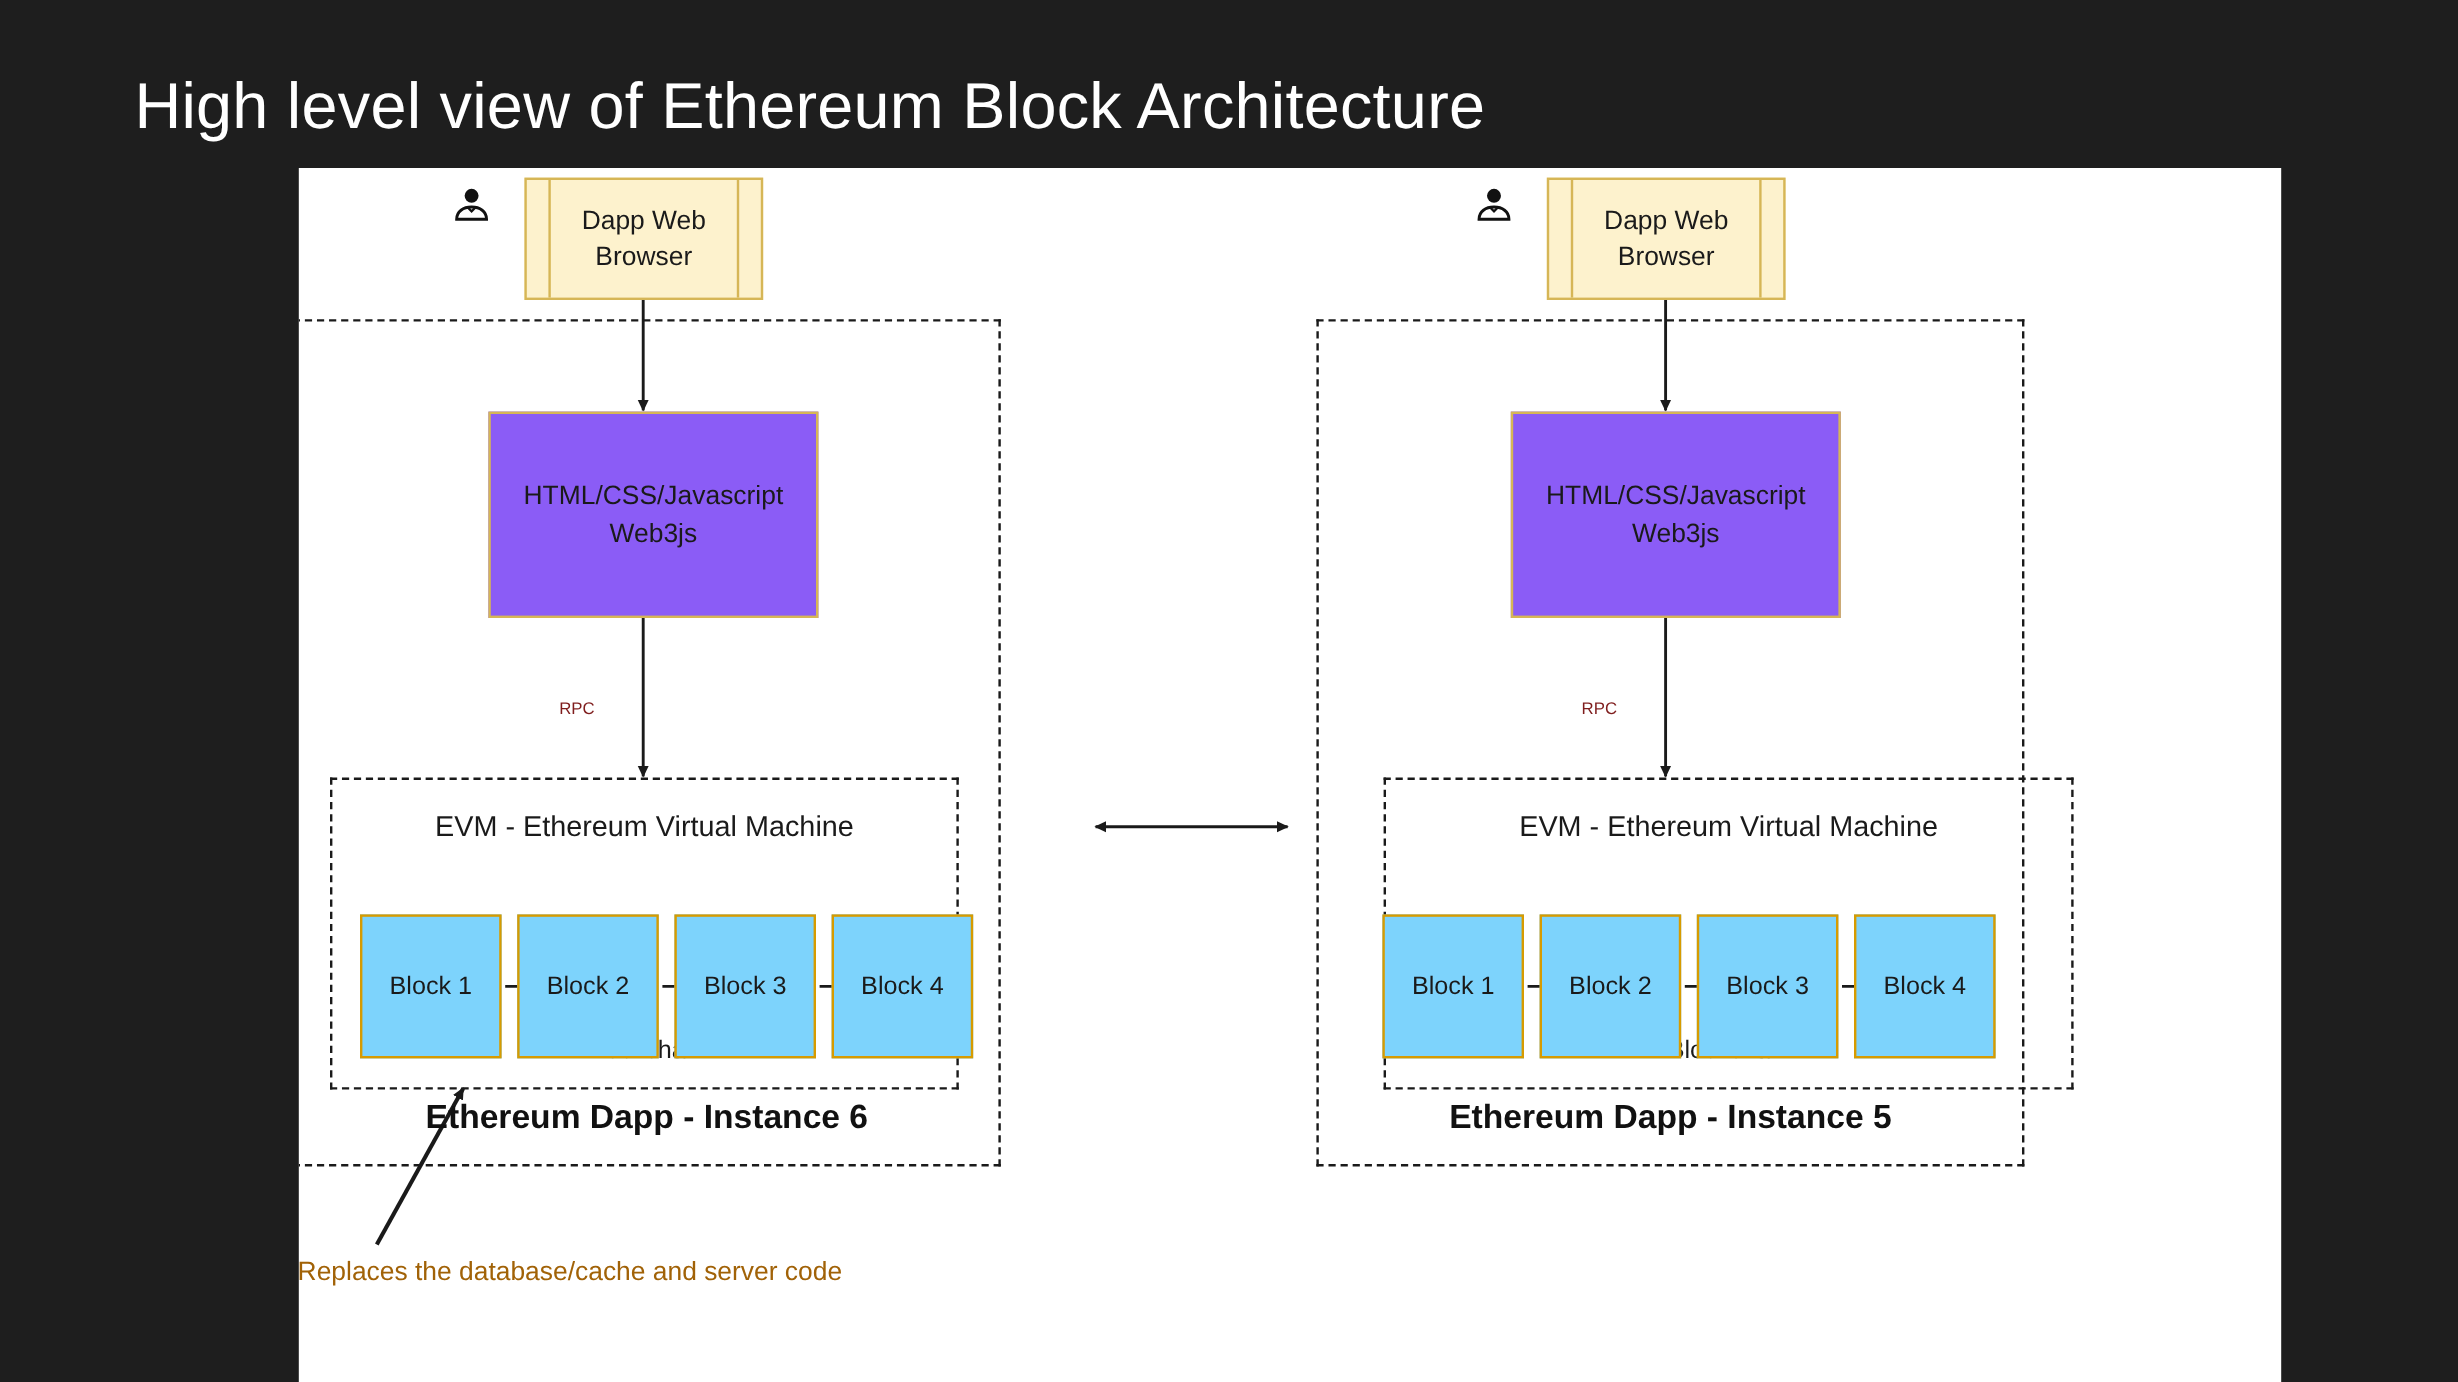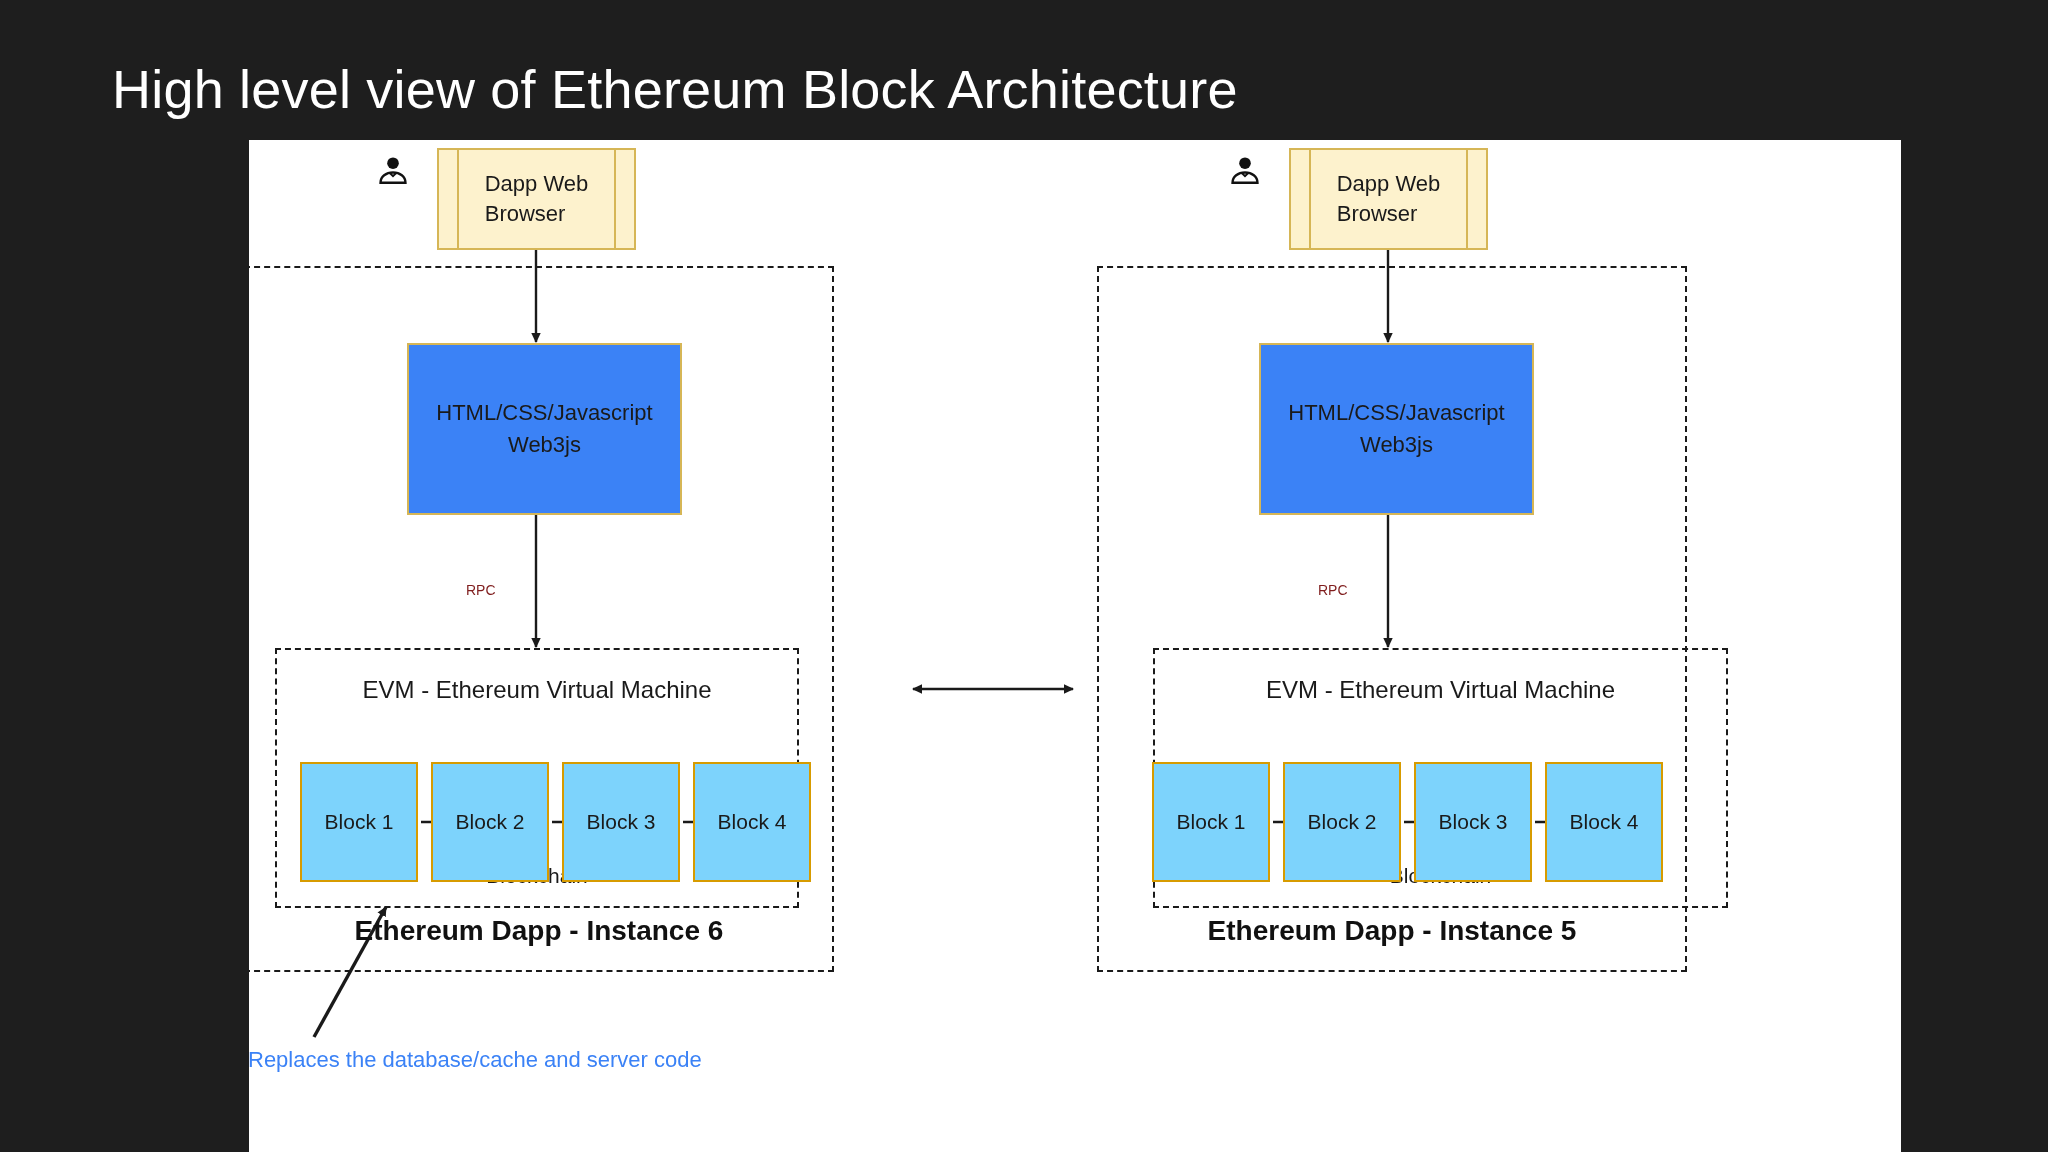--- a/index.html
+++ b/index.html
@@ -35,40 +35,41 @@
     overflow: hidden;
   }
 
   
   .node {
     position: absolute;
     box-sizing: border-box;
     display: flex;
     align-items: center;
     justify-content: center;
+    text-align: center;
     color: #1a1a1a;
   }
   .browser-box {
     background: #fdf2cd;
     border: 2px solid #d6b656;
     font-size: 22px;
     line-height: 1.35;
   }
   .browser-box .vbar {
     position: absolute;
     top: 0;
     bottom: 0;
     width: 2px;
     background: #d6b656;
   }
   .browser-box .vbar.left  { left: 18px; }
   .browser-box .vbar.right { right: 18px; }
 
   .web3-box {
-    background: #3b82f6;
+    background: #8b5cf6;
     border: 2px solid #d6b656;
     font-size: 22px;
     line-height: 1.45;
     flex-direction: column;
   }
   .web3-box .lib { font-weight: 400; }
 
   .dashed-outer {
     position: absolute;
     box-sizing: border-box;
@@ -118,21 +119,21 @@
   }
   .rpc-label {
     position: absolute;
     font-size: 14px;
     color: #7f1d1d;
     white-space: nowrap;
   }
   .note-text {
     position: absolute;
     font-size: 22px;
-    color: #3b82f6;
+    color: #a16207;
     white-space: nowrap;
   }
   .user-icon {
     position: absolute;
   }
   svg.overlay {
     position: absolute;
     left: 0;
     top: 0;
     width: 1652px;

